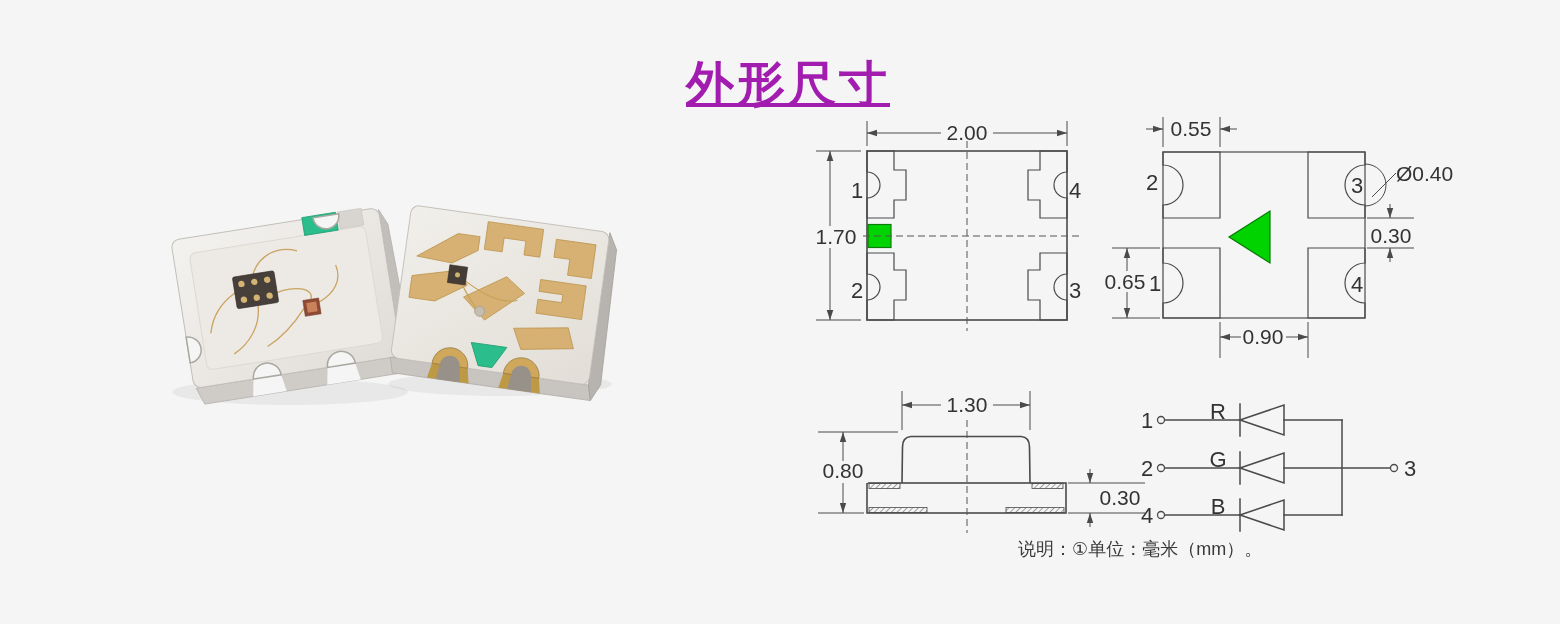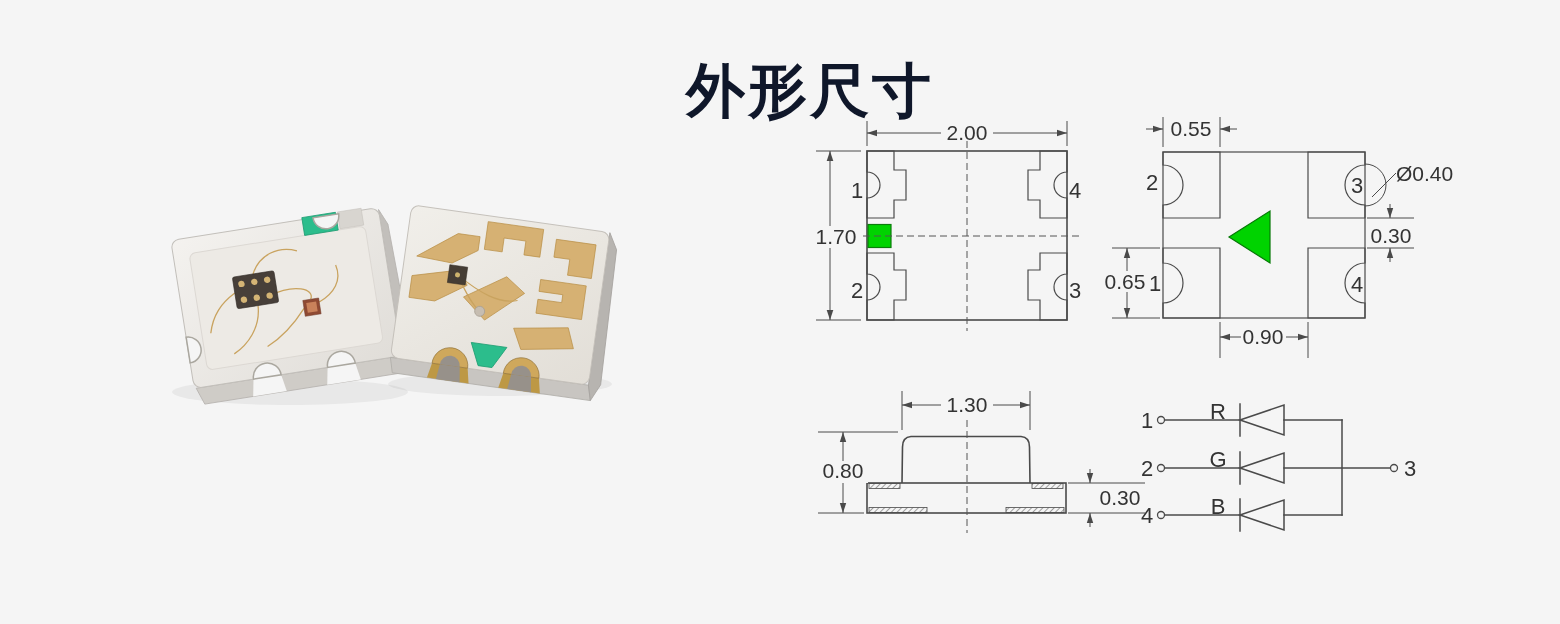--- a/index.html
+++ b/index.html
@@ -1,20 +1,20 @@
 <!DOCTYPE html>
 <html><head>
 <meta charset="utf-8">
 <style>
   html,body{margin:0;padding:0;}
   body{width:1560px;height:624px;overflow:hidden;background:#f5f5f5;
        font-family:"Liberation Sans","DejaVu Sans",sans-serif;}
   .canvas{position:relative;width:1560px;height:624px;background:#f5f5f5;}
-  .page-title{position:absolute;left:686px;top:52px;font-size:59px;font-weight:bold;
-      color:#0f172a;letter-spacing:3px;white-space:nowrap;}
+  .page-title{position:absolute;left:686px;top:52px;font-size:48px;font-weight:bold;
+      color:#a21caf;letter-spacing:3px;white-space:nowrap;text-decoration:underline;}
   .notes{position:absolute;left:1018px;top:537px;font-size:18px;color:#3a3a3a;
       line-height:24px;white-space:nowrap;}
   .notes .l2{margin-left:37px;}
   svg.draw{position:absolute;left:0;top:0;}
   svg text{fill:#333;font-size:21px;font-family:"Liberation Sans","DejaVu Sans",sans-serif;}
   svg text.lbl{font-size:22px;}
   .dimline{stroke:#4a4a4a;stroke-width:1;fill:none;}
   .thick{stroke:#4a4a4a;stroke-width:1.6;fill:none;}
   .mid{stroke:#4a4a4a;stroke-width:1.2;fill:none;}
   .dash{stroke:#555;stroke-width:1;stroke-dasharray:7 4;fill:none;}
@@ -291,15 +291,16 @@
       <text x="1218" y="419" text-anchor="middle" class="lbl">R</text>
       <text x="1218" y="467" text-anchor="middle" class="lbl">G</text>
       <text x="1218" y="514" text-anchor="middle" class="lbl">B</text>
       <text x="1404" y="476" text-anchor="start" class="lbl">3</text>
     </g>
   </svg>
 
   <div class="page-title">外形尺寸</div>
 
   <div class="notes">
+    <div class="l1">说明：①单位：毫米（mm）。</div>
   </div>
 
 </div>
 
 </body></html>

